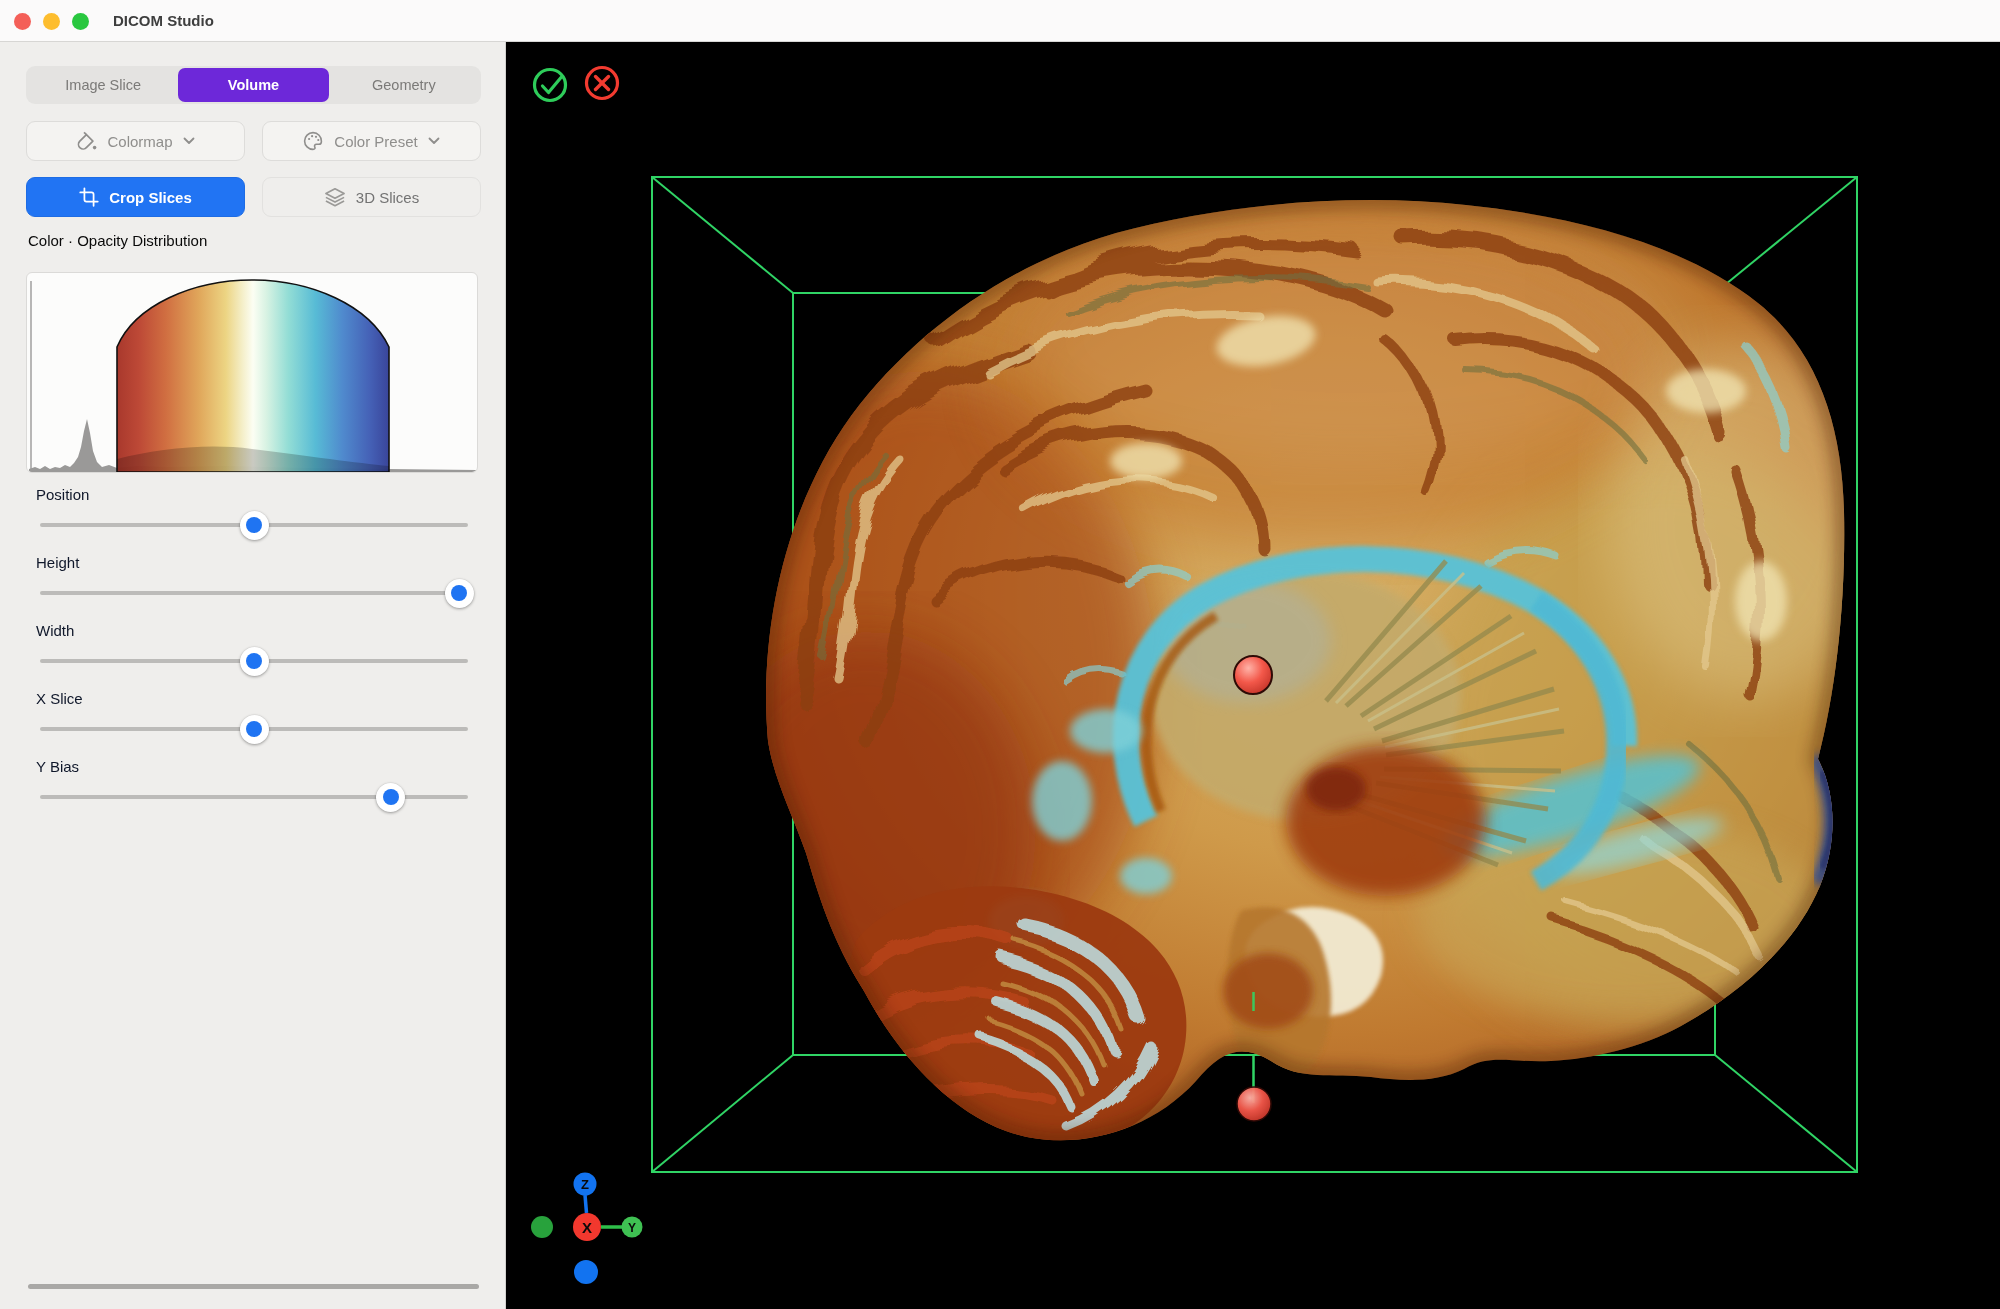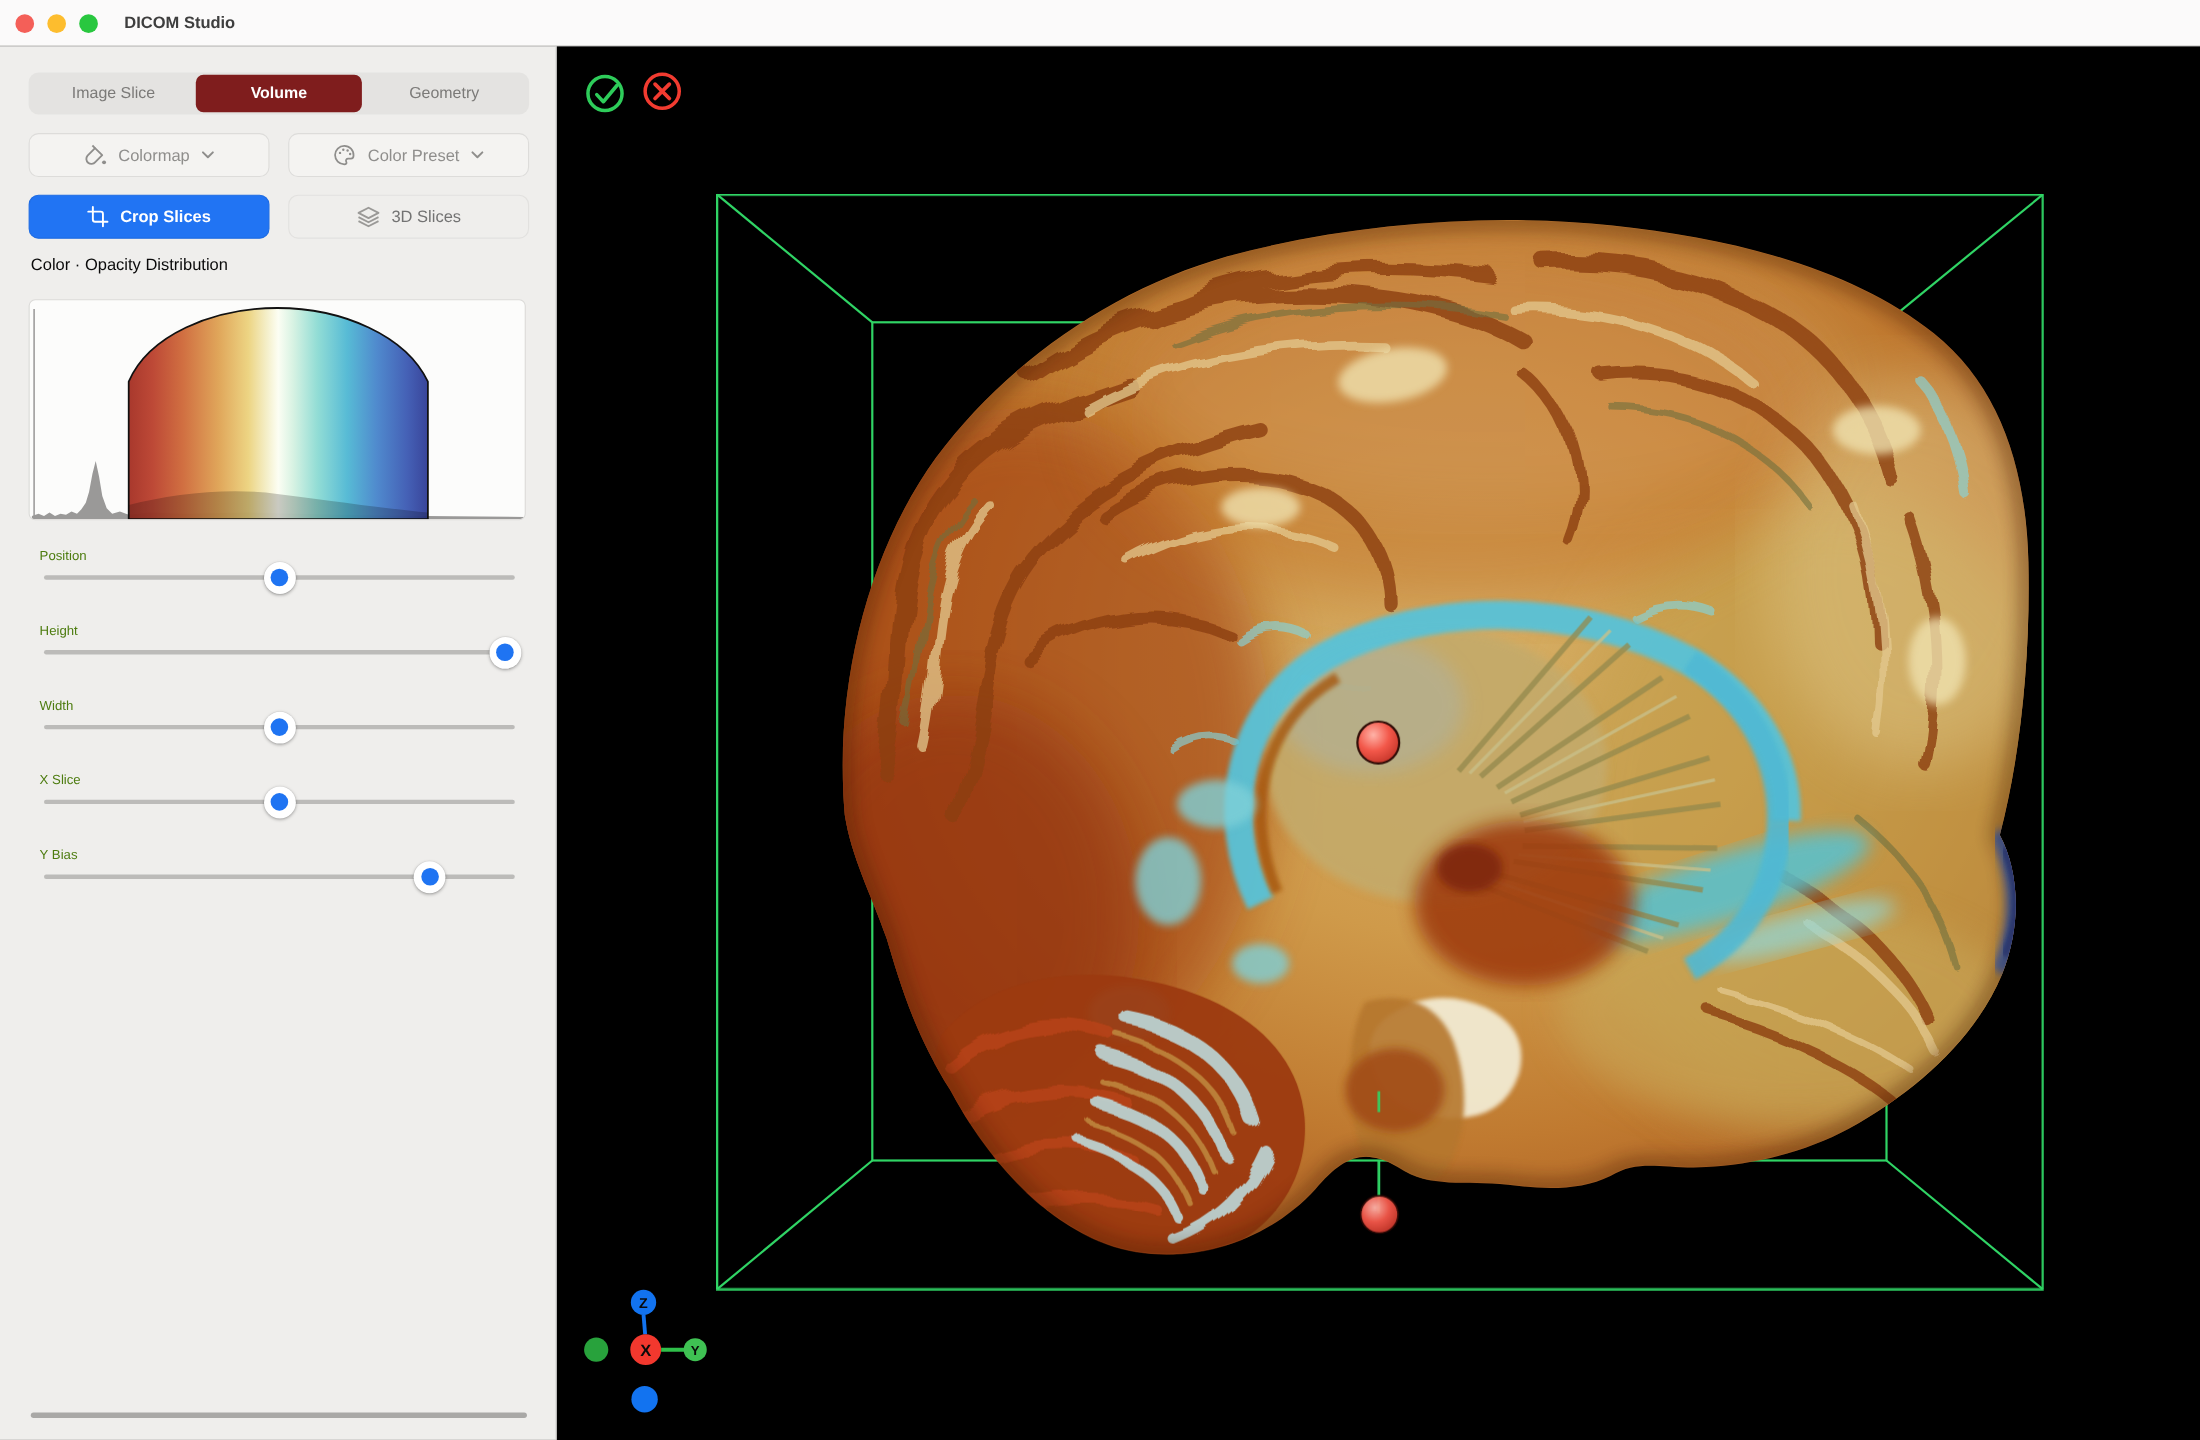--- a/index.html
+++ b/index.html
@@ -12,35 +12,35 @@
   .tl.min{left:43px;background:#fdbd2e;}
   .tl.max{left:72px;background:#29c73f;}
   .win-title{position:absolute;left:113px;top:0;height:41px;line-height:41px;
              font-size:15px;font-weight:bold;color:#3e3e3e;}
   .sidebar{position:absolute;left:0;top:42px;width:505px;height:1267px;background:#efeeec;
            border-right:1px solid #d2d1cf;z-index:20;}
   .segmented{position:absolute;left:26px;top:24px;width:455px;height:38px;background:#e4e3e1;
              border-radius:9px;display:flex;padding:2px;box-sizing:border-box;}
   .seg{flex:1;border-radius:7px;display:flex;align-items:center;justify-content:center;
        font-size:14.5px;color:#7b7a78;cursor:default;}
-  .seg.active{background:#7f1d1d;color:#fff;font-weight:bold;}
+  .seg.active{background:#6d28d9;color:#fff;font-weight:bold;}
   .btnrow{position:absolute;left:26px;width:455px;height:40px;display:flex;gap:17px;}
   .row1{top:79px;} .row2{top:135px;}
   .btn{flex:1;height:40px;border-radius:9px;display:flex;align-items:center;justify-content:center;
        gap:10px;font-size:15px;box-sizing:border-box;}
   .btn.outline{background:#f4f3f1;border:1px solid #dddcda;color:#8f8e8c;}
   .btn.primary{background:#2174f3;color:#fff;border:1px solid #1e6ce4;font-weight:bold;}
   .btn.flat{background:#efeeec;border:1px solid #e2e1df;color:#737373;}
   .btn svg{flex:none;}
   .dist-label{position:absolute;left:28px;top:190px;font-size:15px;color:#0a0a0a;font-weight:500;}
   .dist-widget{position:absolute;left:26px;top:230px;width:450px;height:199px;background:#fcfcfb;
                border:1px solid #dbdad8;border-radius:6px;overflow:hidden;}
   .slider-row{position:absolute;left:26px;width:455px;height:60px;}
   .s0{top:440px;} .s1{top:508px;} .s2{top:576px;} .s3{top:644px;} .s4{top:712px;}
-  .slider-label{position:absolute;left:10px;top:16px;font-size:12px;color:#4d7c0f;}
+  .slider-label{position:absolute;left:10px;top:4px;font-size:15px;color:#0f172a;}
   .track{position:absolute;left:14px;top:41px;width:428px;height:4px;background:#bcbbb9;border-radius:2px;}
   .thumb{position:absolute;top:-12.5px;width:29px;height:29px;border-radius:50%;background:#fff;
          box-shadow:0 1px 3px rgba(0,0,0,.35), 0 0 0 .5px rgba(0,0,0,.05);}
   .thumb::after{content:"";position:absolute;left:6.5px;top:6.5px;width:16px;height:16px;
                 border-radius:50%;background:#1f74f2;}
   .hscroll{position:absolute;left:28px;top:1242px;width:451px;height:5px;background:#a9a8a6;border-radius:3px;}
   .viewport{position:absolute;left:506px;top:41px;width:1494px;height:1268px;background:#000;}
   .viewport svg{position:absolute;left:0;top:0;}
   text{font-family:"Liberation Sans", sans-serif;}
 </style>

